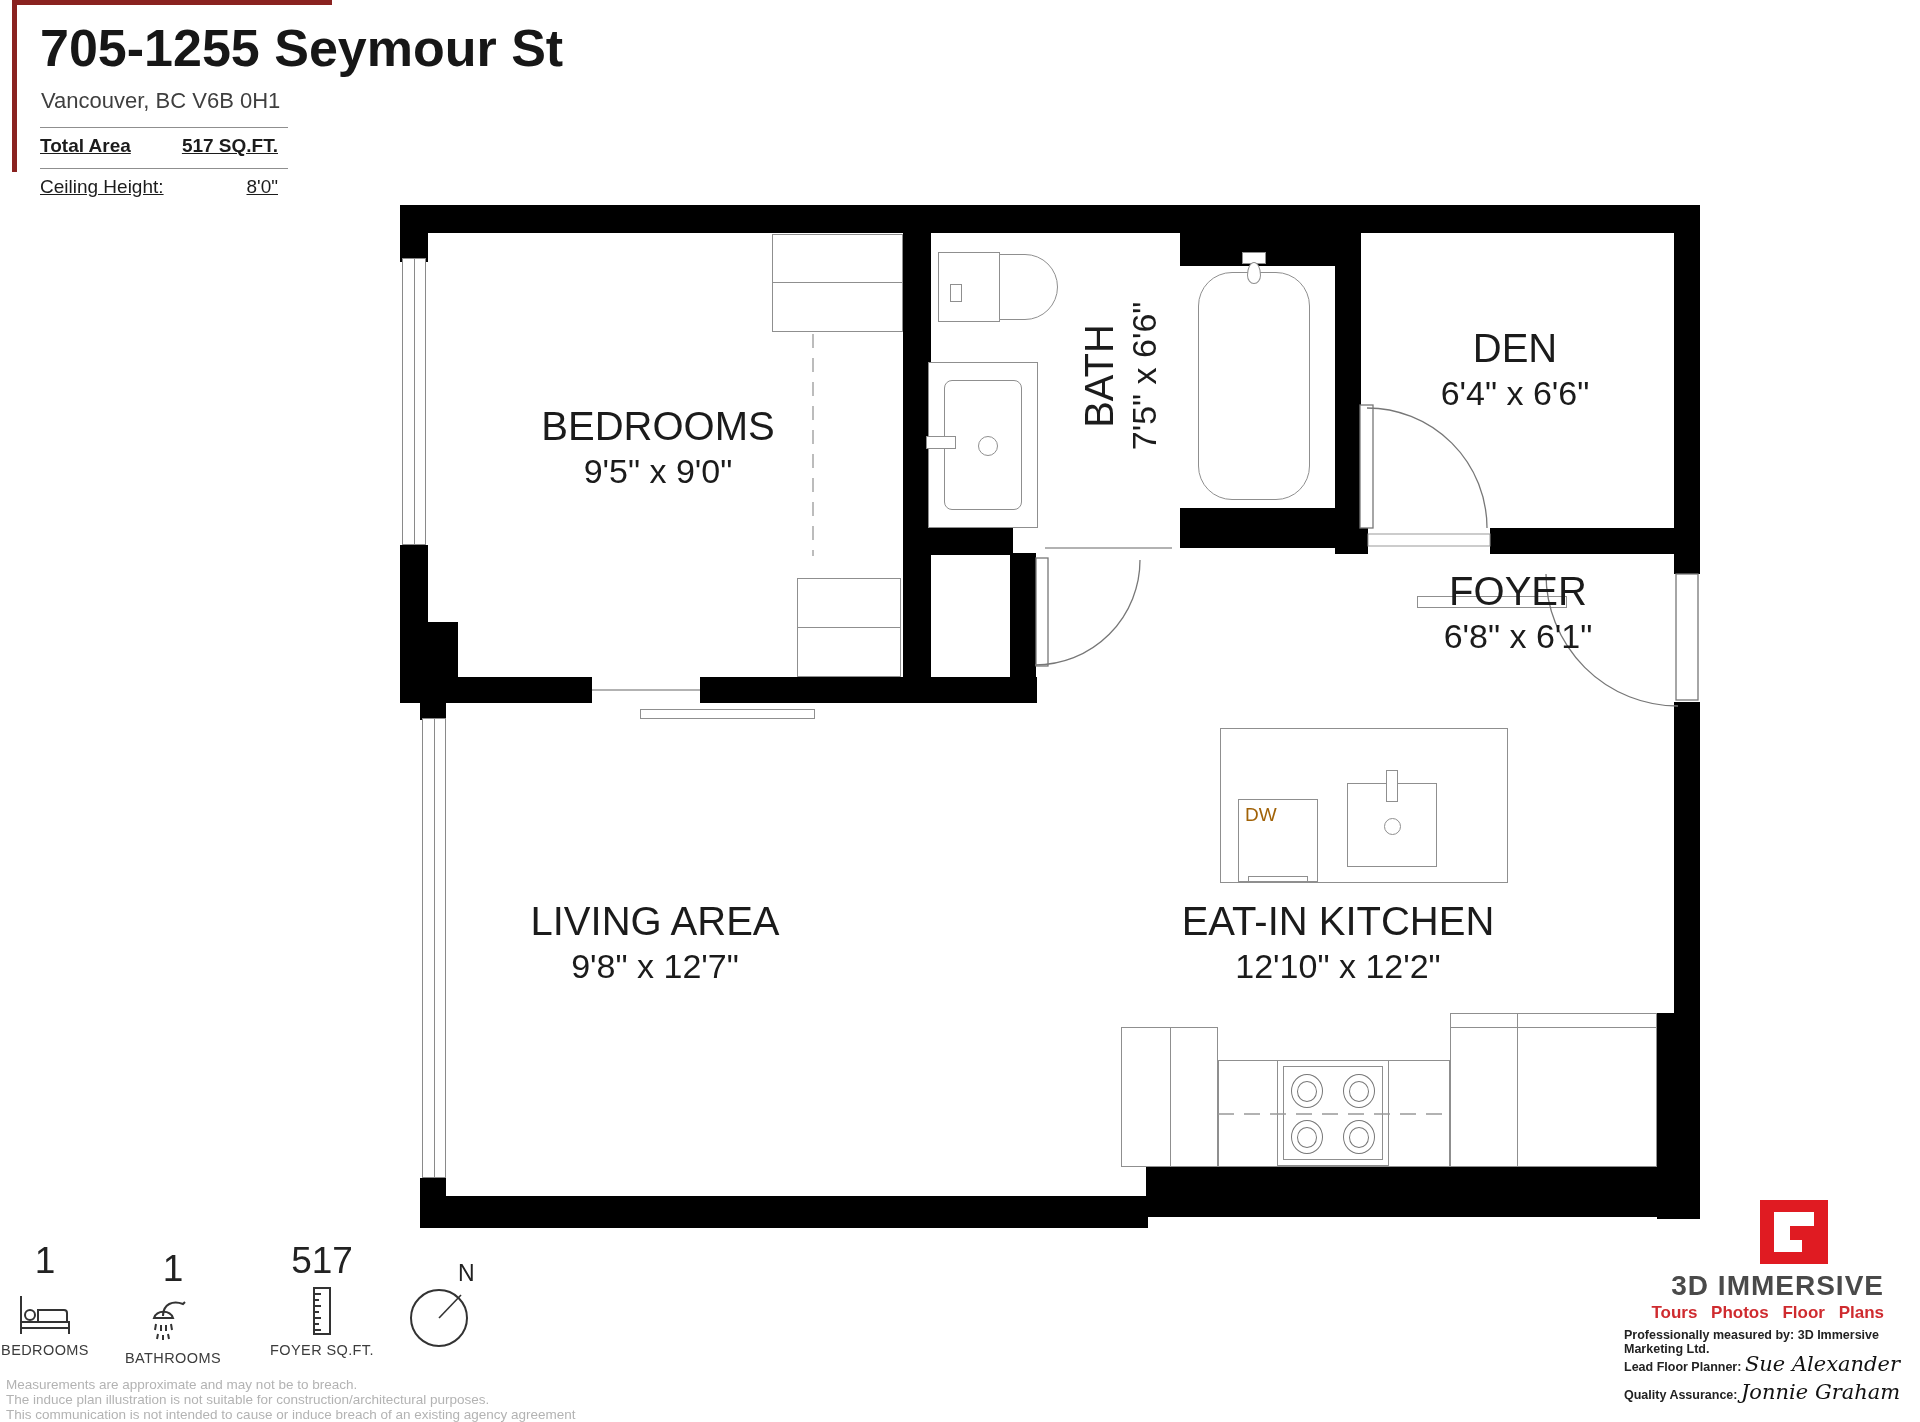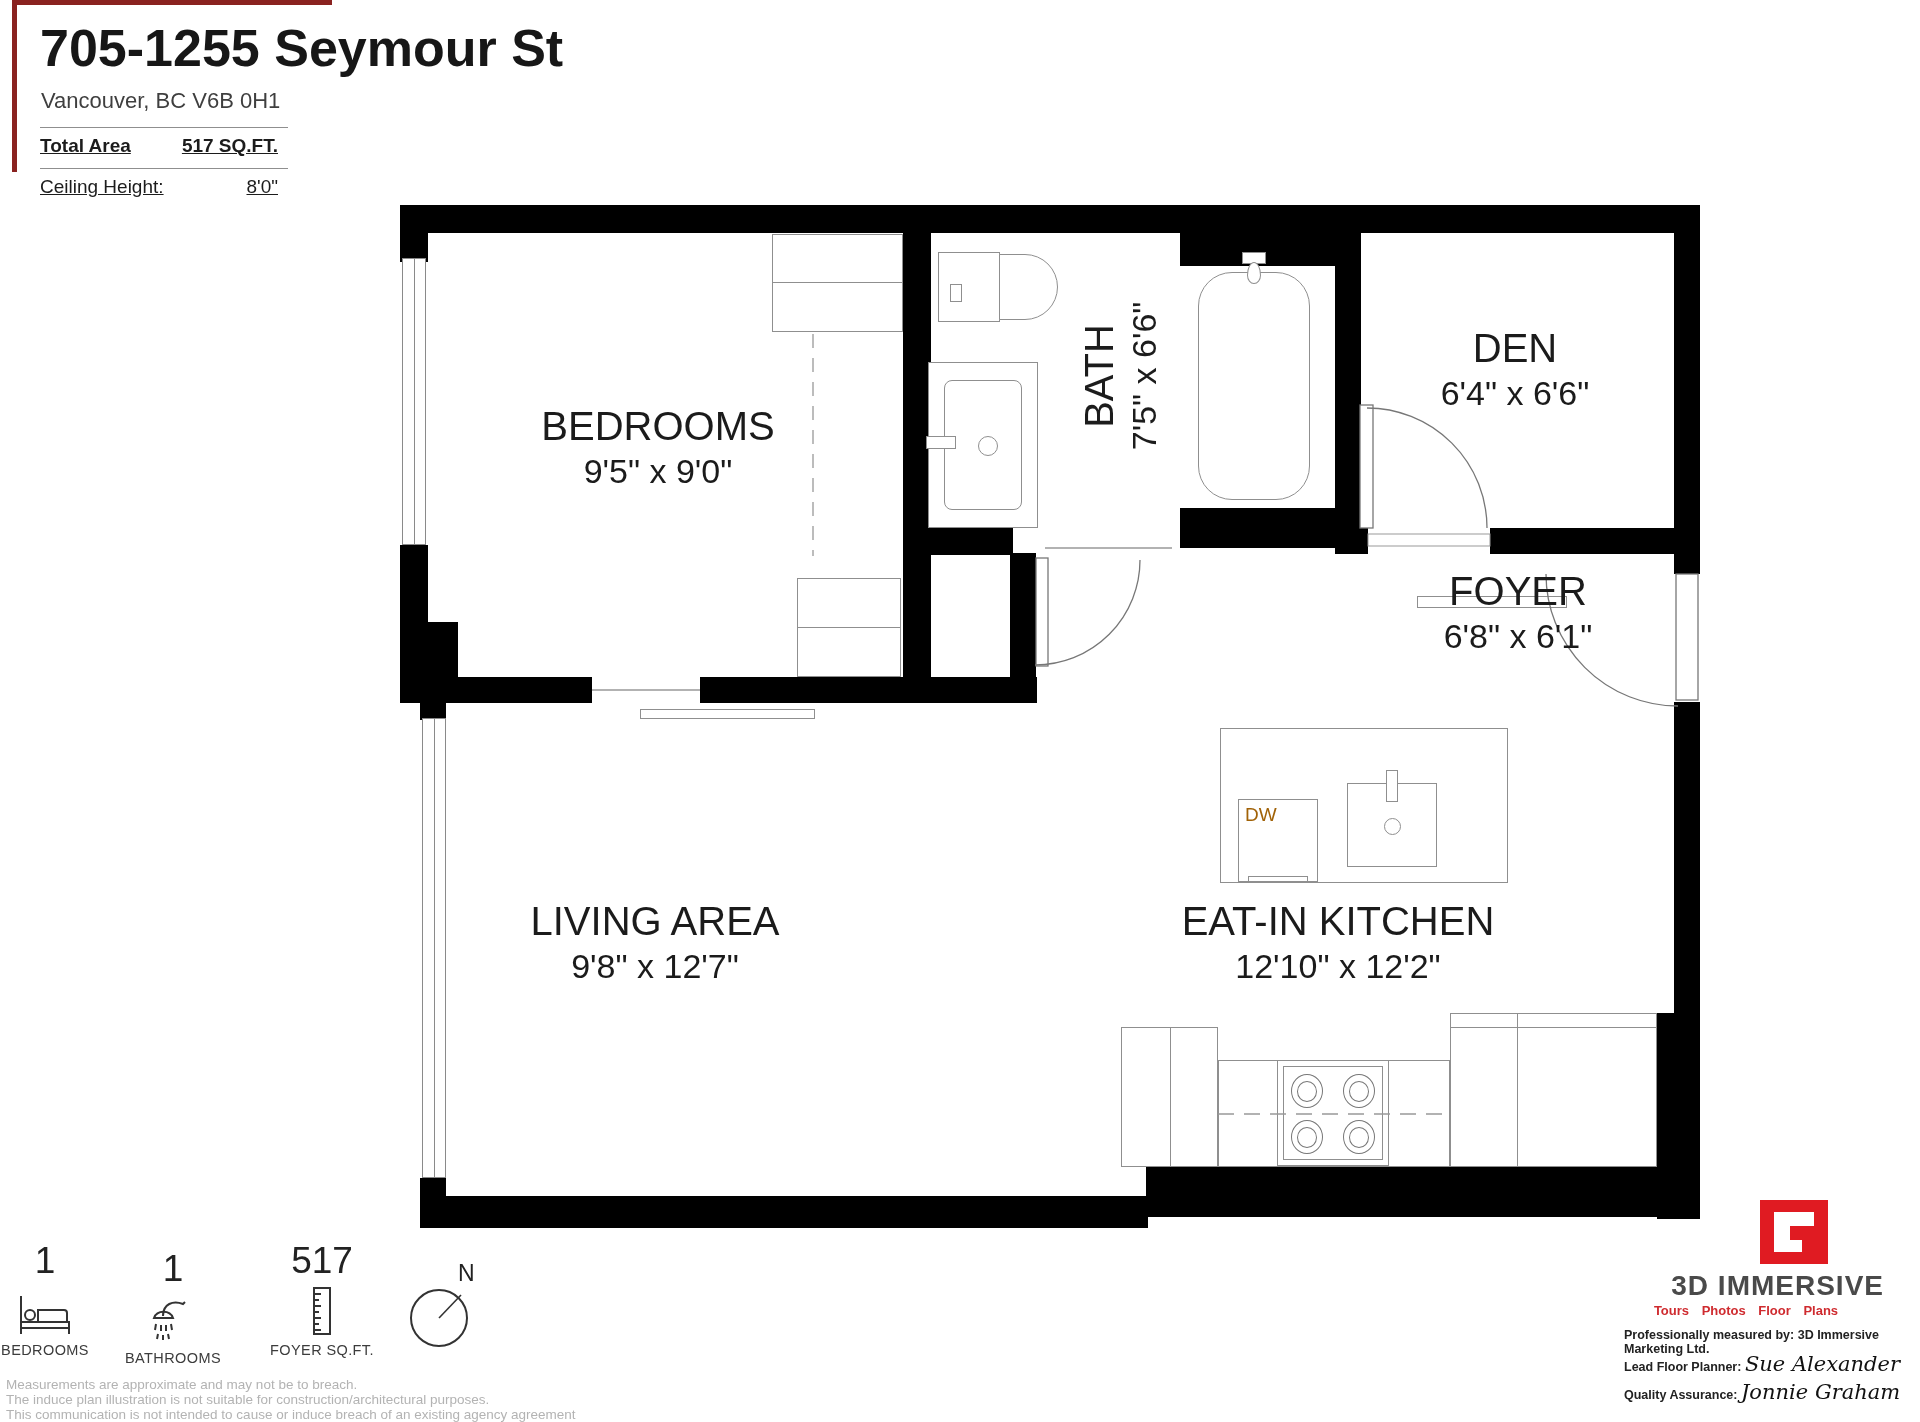--- a/index.html
+++ b/index.html
@@ -34,22 +34,22 @@
   .stat{position:absolute;width:130px;text-align:center;}
   .stat .num{font-size:37px;color:#222;}
   .stat .icon{margin-top:8px;height:46px;display:flex;align-items:flex-end;justify-content:center;}
   .stat .lbl{margin-top:6px;font-size:14.5px;color:#3c3c3c;letter-spacing:.4px;}
   .compass-n{position:absolute;left:458px;top:1260px;font-size:23px;color:#222;}
   .disclaimer{position:absolute;left:6px;top:1377px;font-size:13.5px;line-height:15px;color:#b3b3b3;}
   
   .logo{position:absolute;left:1760px;top:1200px;}
   .brand-co{position:absolute;left:1608px;top:1270px;width:276px;text-align:right;
             font-size:28px;font-weight:700;color:#4a4a4a;letter-spacing:1px;}
-  .brand-tag{position:absolute;left:1608px;top:1303px;width:276px;text-align:center;
-             font-size:13px;font-weight:700;color:#cf2b2f;word-spacing:9px;}
+  .brand-tag{position:absolute;left:1608px;top:1303px;width:276px;text-align:right;
+             font-size:17px;font-weight:700;color:#cf2b2f;word-spacing:9px;}
   .brand-meas{position:absolute;left:1624px;top:1328px;font-size:12.5px;font-weight:700;color:#222;}
   .brand-row{position:absolute;left:1624px;font-size:12.5px;font-weight:700;color:#222;}
   .sig{font-family:"DejaVu Serif",serif;font-style:italic;font-weight:400;font-size:21px;color:#111;margin-top:12px;}
 </style>
 </head>
 <body>
 
 <div class="page">
 
   <div class="accent-v"></div>

